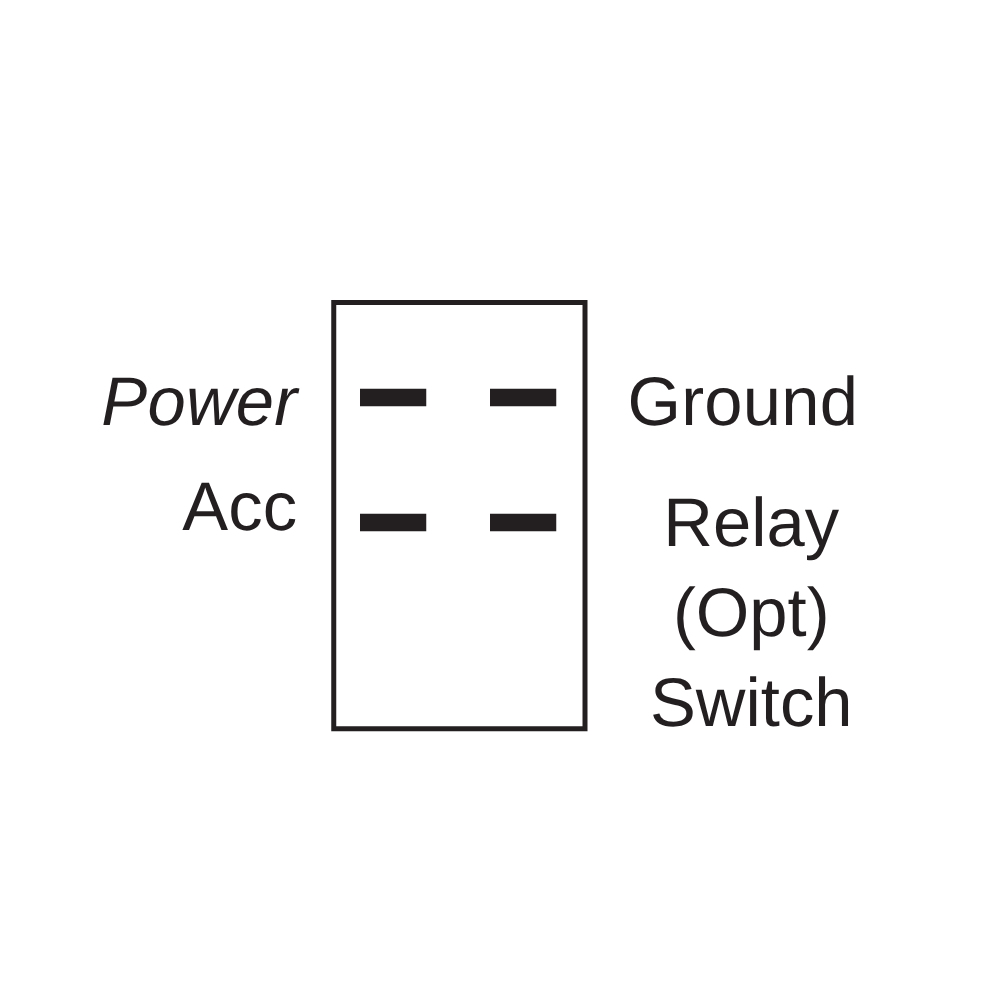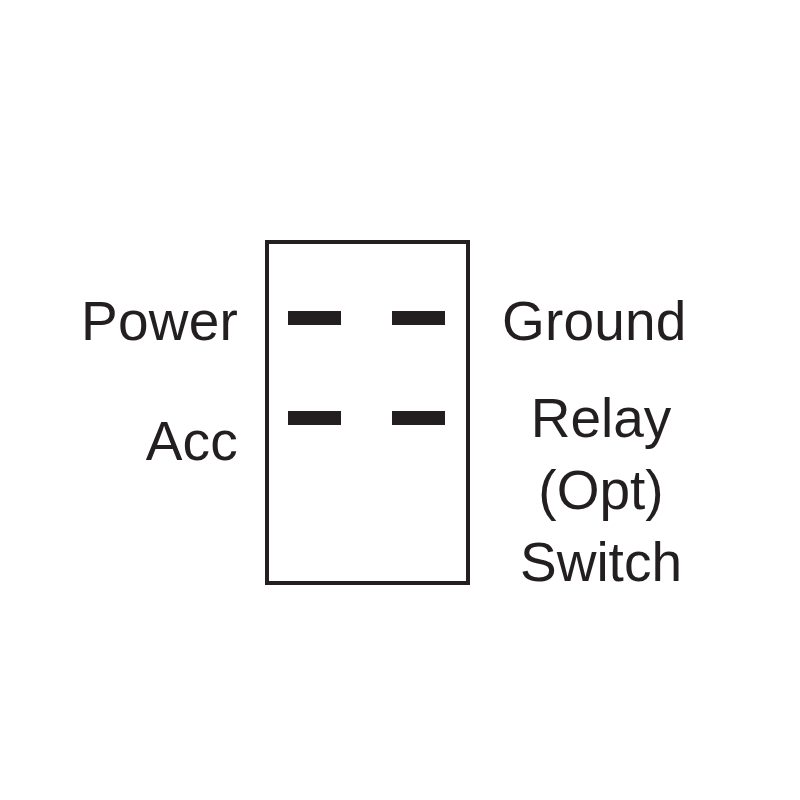--- a/index.html
+++ b/index.html
@@ -48,22 +48,22 @@
     color: #231f20;
     font-size: 55px;
     line-height: 66px;
     letter-spacing: 0.2px;
     white-space: nowrap;
   }
   .label-left {
     text-align: right;
     right: 562px;           
   }
-  .label-power { top: 288px; }
-  .label-acc   { top: 408px; margin-left: 36px; }
+  .label-power { top: 288px; font-style: italic; }
+  .label-acc   { top: 372px; margin-left: 36px; }
 
   .label-right {
     text-align: center;
     left: 502px;
   }
   .label-ground { top: 288px; }
 
   .label-relay-block {
     position: absolute;
     left: 470px;

